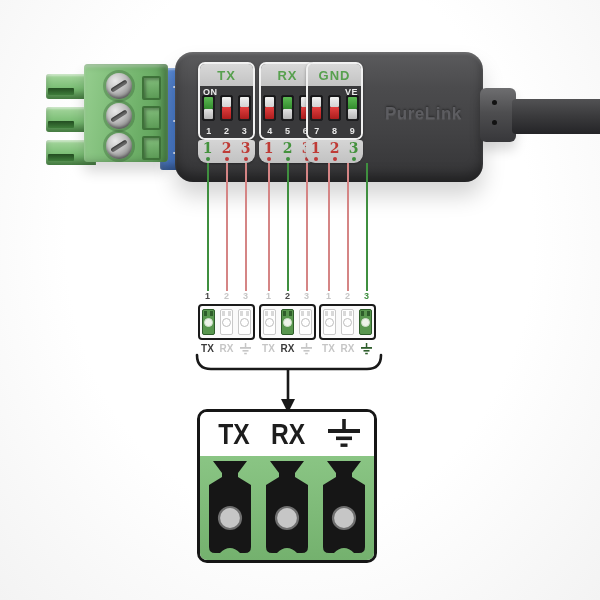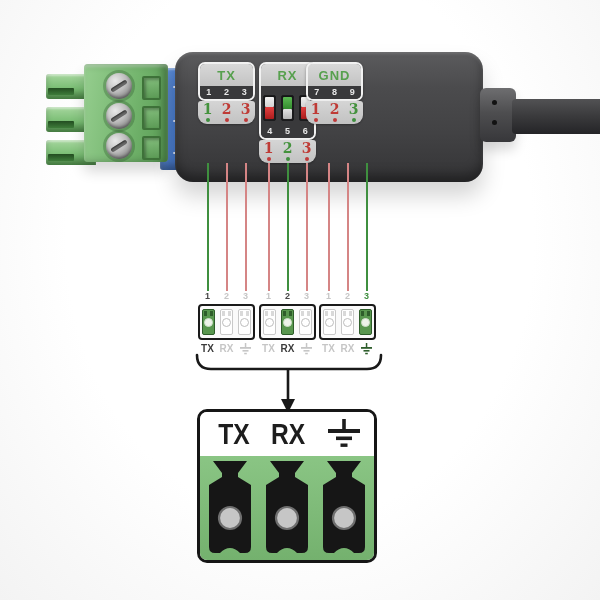--- a/index.html
+++ b/index.html
@@ -179,25 +179,34 @@
     <div class="lc-slot k2"></div>
     <div class="lc-slot k3"></div>
   </div>
 
   <div class="abs device"></div>
   <div class="abs collar">
     <div class="cdot d1"></div>
     <div class="cdot d2"></div>
   </div>
   <div class="abs cable"></div>
+  <div class="abs logo">PureLink</div>
 
   <div class="group g1">
     <div class="group-box">
       <div class="group-header">
         <span class="group-title">TX</span>
+      </div>
+      <div class="switch-area">
+        <span class="corner corner-left">ON</span>
+        <div class="dip-row">
+          <div class="dip on"></div>
+          <div class="dip off"></div>
+          <div class="dip off"></div>
+        </div>
       </div>
       <div class="sw-nums">
         <span>1</span>
         <span>2</span>
         <span>3</span>
       </div>
     </div>
     <div class="group-tab">
       <div class="tab-nums">
         <span class="tn-green">1</span>
@@ -241,20 +250,28 @@
           <i class="dg"></i>
           <i class="dr"></i>
       </div>
     </div>
   </div>
 
   <div class="group g3">
     <div class="group-box">
       <div class="group-header">
         <span class="group-title">GND</span>
+      </div>
+      <div class="switch-area">
+        <span class="corner corner-right">VE</span>
+        <div class="dip-row">
+          <div class="dip off"></div>
+          <div class="dip off"></div>
+          <div class="dip on"></div>
+        </div>
       </div>
       <div class="sw-nums">
         <span>7</span>
         <span>8</span>
         <span>9</span>
       </div>
     </div>
     <div class="group-tab">
       <div class="tab-nums">
         <span class="tn-red">1</span>

